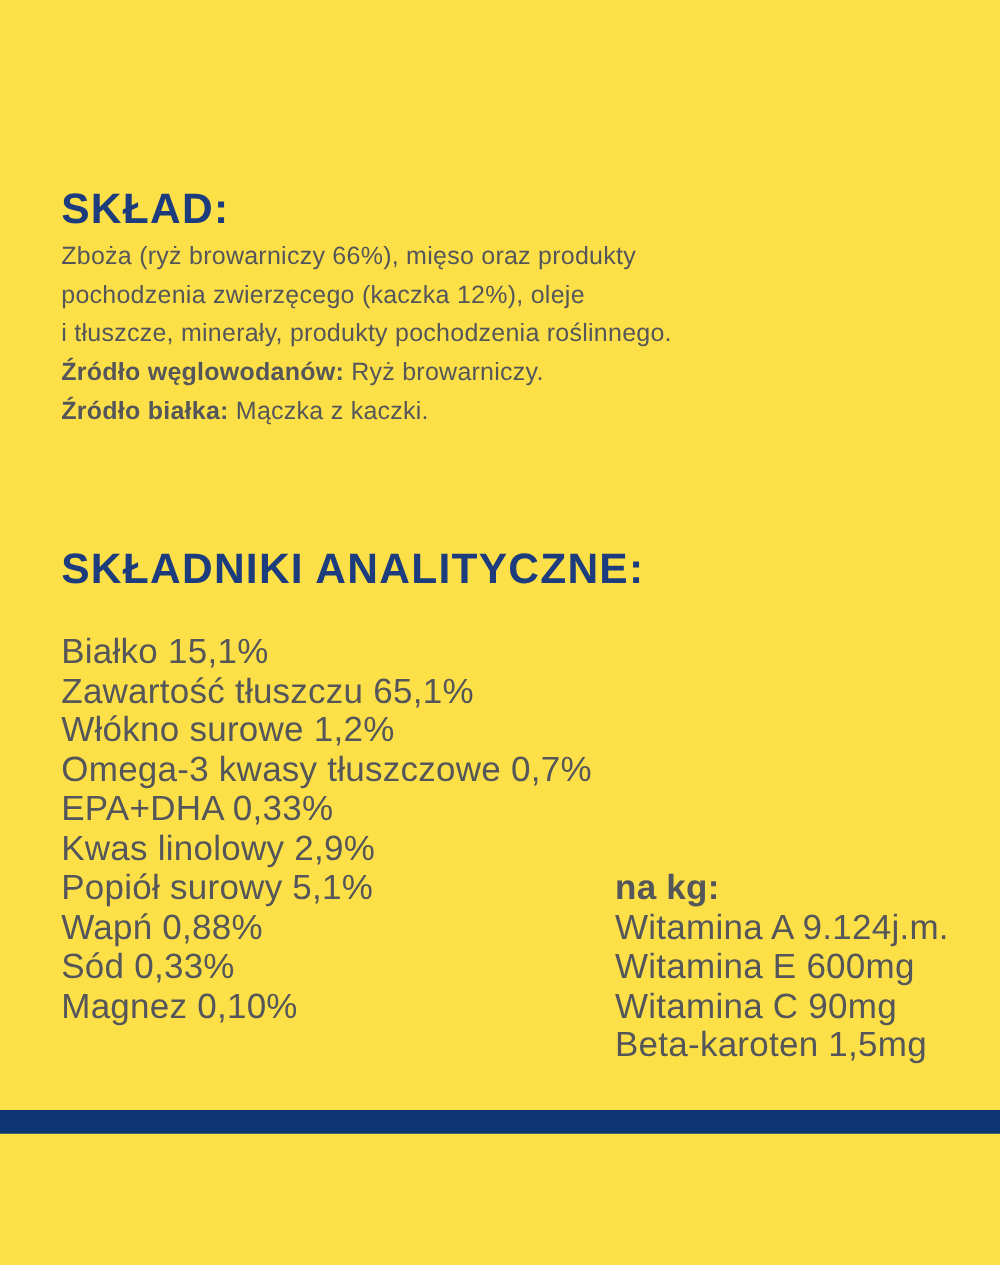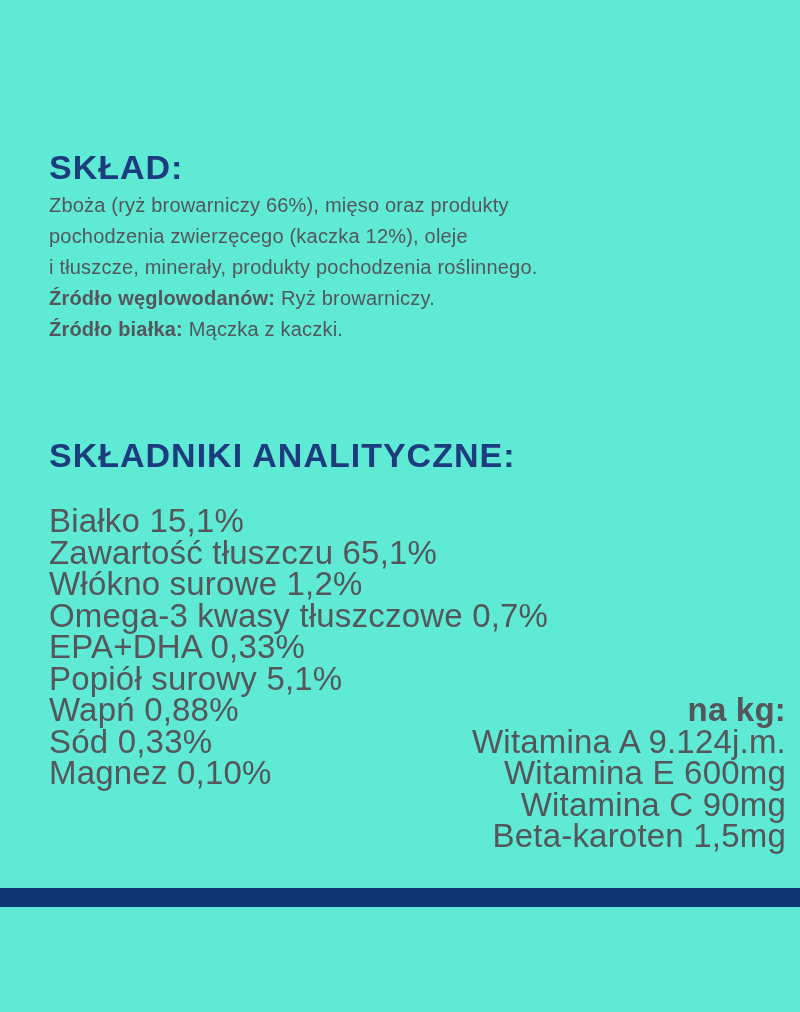--- a/index.html
+++ b/index.html
@@ -4,21 +4,21 @@
 <style>
   html, body {
     margin: 0;
     padding: 0;
     background: #ffffff;
   }
   .page {
     position: relative;
     width: 800px;
     height: 1012px;
-    background: #5eead4;
+    background: #fde047;
     overflow: hidden;
     font-family: "Liberation Sans", sans-serif;
   }
   .heading {
     position: absolute;
     left: 49px;
     margin: 0;
     font-size: 34px;
     font-weight: 700;
     letter-spacing: 1px;
@@ -41,27 +41,27 @@
   .line { white-space: nowrap; }
   .bold { font-weight: 700; }
 
   ul.plain {
     list-style: none;
     margin: 0;
     padding: 0;
   }
   .col {
     position: absolute;
-    font-size: 33px;
+    font-size: 28px;
     line-height: 31.5px;
     letter-spacing: 0.2px;
     color: #54565a;
   }
   #analytical-left-column  { left: 49px;  top: 505px; }
-  #analytical-right-column { left: 472px; top: 694px; text-align: right; }
+  #analytical-right-column { left: 492px; top: 694px; }
 
   .divider-bar {
     position: absolute;
     left: 0;
     top: 888px;
     width: 800px;
     height: 19px;
     background: #0e3574;
   }
 </style>
@@ -83,20 +83,21 @@
   </div>
 
   <h2 class="heading" id="analytical-heading">SKŁADNIKI ANALITYCZNE:</h2>
 
   <ul class="col plain" id="analytical-left-column">
       <li class="line">Białko 15,1%</li>
       <li class="line">Zawartość tłuszczu 65,1%</li>
       <li class="line">Włókno surowe 1,2%</li>
       <li class="line">Omega-3 kwasy tłuszczowe 0,7%</li>
       <li class="line">EPA+DHA 0,33%</li>
+      <li class="line">Kwas linolowy 2,9%</li>
       <li class="line">Popiół surowy 5,1%</li>
       <li class="line">Wapń 0,88%</li>
       <li class="line">Sód 0,33%</li>
       <li class="line">Magnez 0,10%</li>
     </ul>
 
   <div class="col" id="analytical-right-column">
     <div class="line bold">na kg:</div>
     <ul class="plain">
         <li class="line">Witamina A 9.124j.m.</li>

